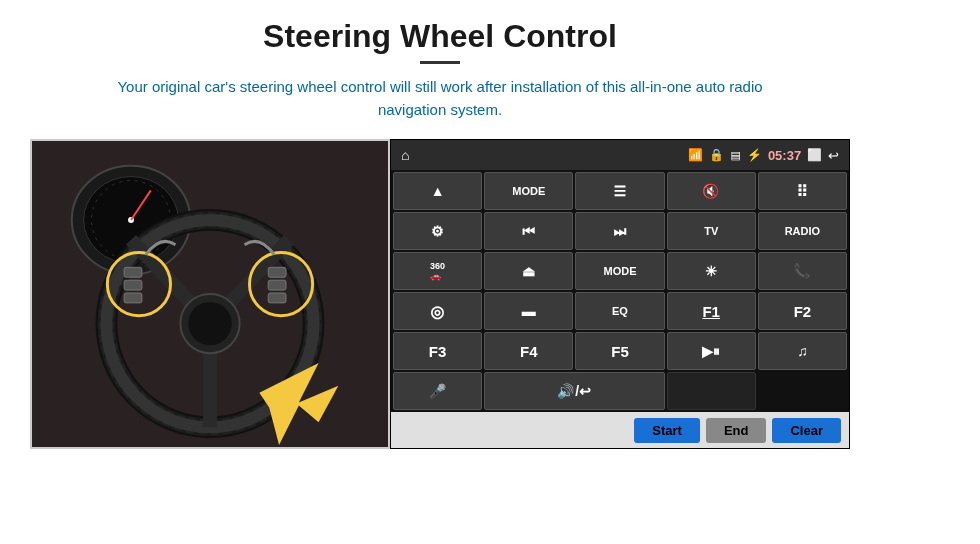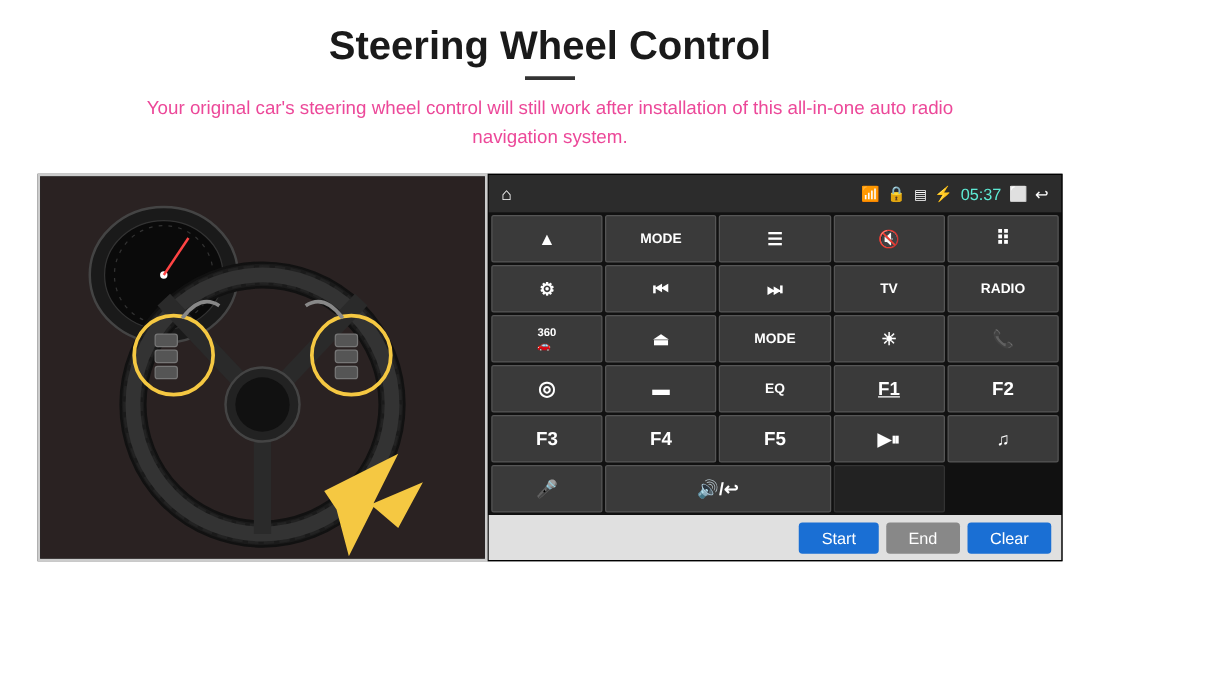--- a/index.html
+++ b/index.html
@@ -30,21 +30,21 @@
 
     .title-divider {
       width: 40px;
       height: 3px;
       background: #333;
       margin: 0 auto 12px auto;
     }
 
     .subtitle {
       font-size: 15px;
-      color: #ec4899;
+      color: #0369a1;
       text-align: center;
       max-width: 700px;
       line-height: 1.5;
       margin-bottom: 18px;
     }
 
     .content-area {
       display: flex;
       flex-direction: row;
       width: 100%;
@@ -88,23 +88,23 @@
 
     .status-left, .status-right {
       display: flex;
       align-items: center;
       gap: 6px;
       color: #fff;
       font-size: 11px;
     }
 
     .status-time {
-      color: #5eead4;
+      color: #fca5a5;
       font-size: 13px;
-      font-weight: normal;
+      font-weight: bold;
     }
 
     
     .btn-grid {
       flex: 1;
       display: grid;
       grid-template-columns: repeat(5, 1fr);
       gap: 2px;
       padding: 2px;
       background: #111;
@@ -136,25 +136,25 @@
       align-items: center;
       background: #e0e0e0;
       padding: 4px 8px;
       gap: 6px;
       height: 36px;
     }
 
     .action-btn {
       padding: 5px 18px;
       font-size: 13px;
-      font-weight: normal;
+      font-weight: bold;
       border: none;
       border-radius: 3px;
       cursor: pointer;
-      color: #ffffff;
+      color: #000000;
     }
 
     .btn-start {
       background: #1a6fd4;
     }
 
     .btn-end {
       background: #888;
     }
 

